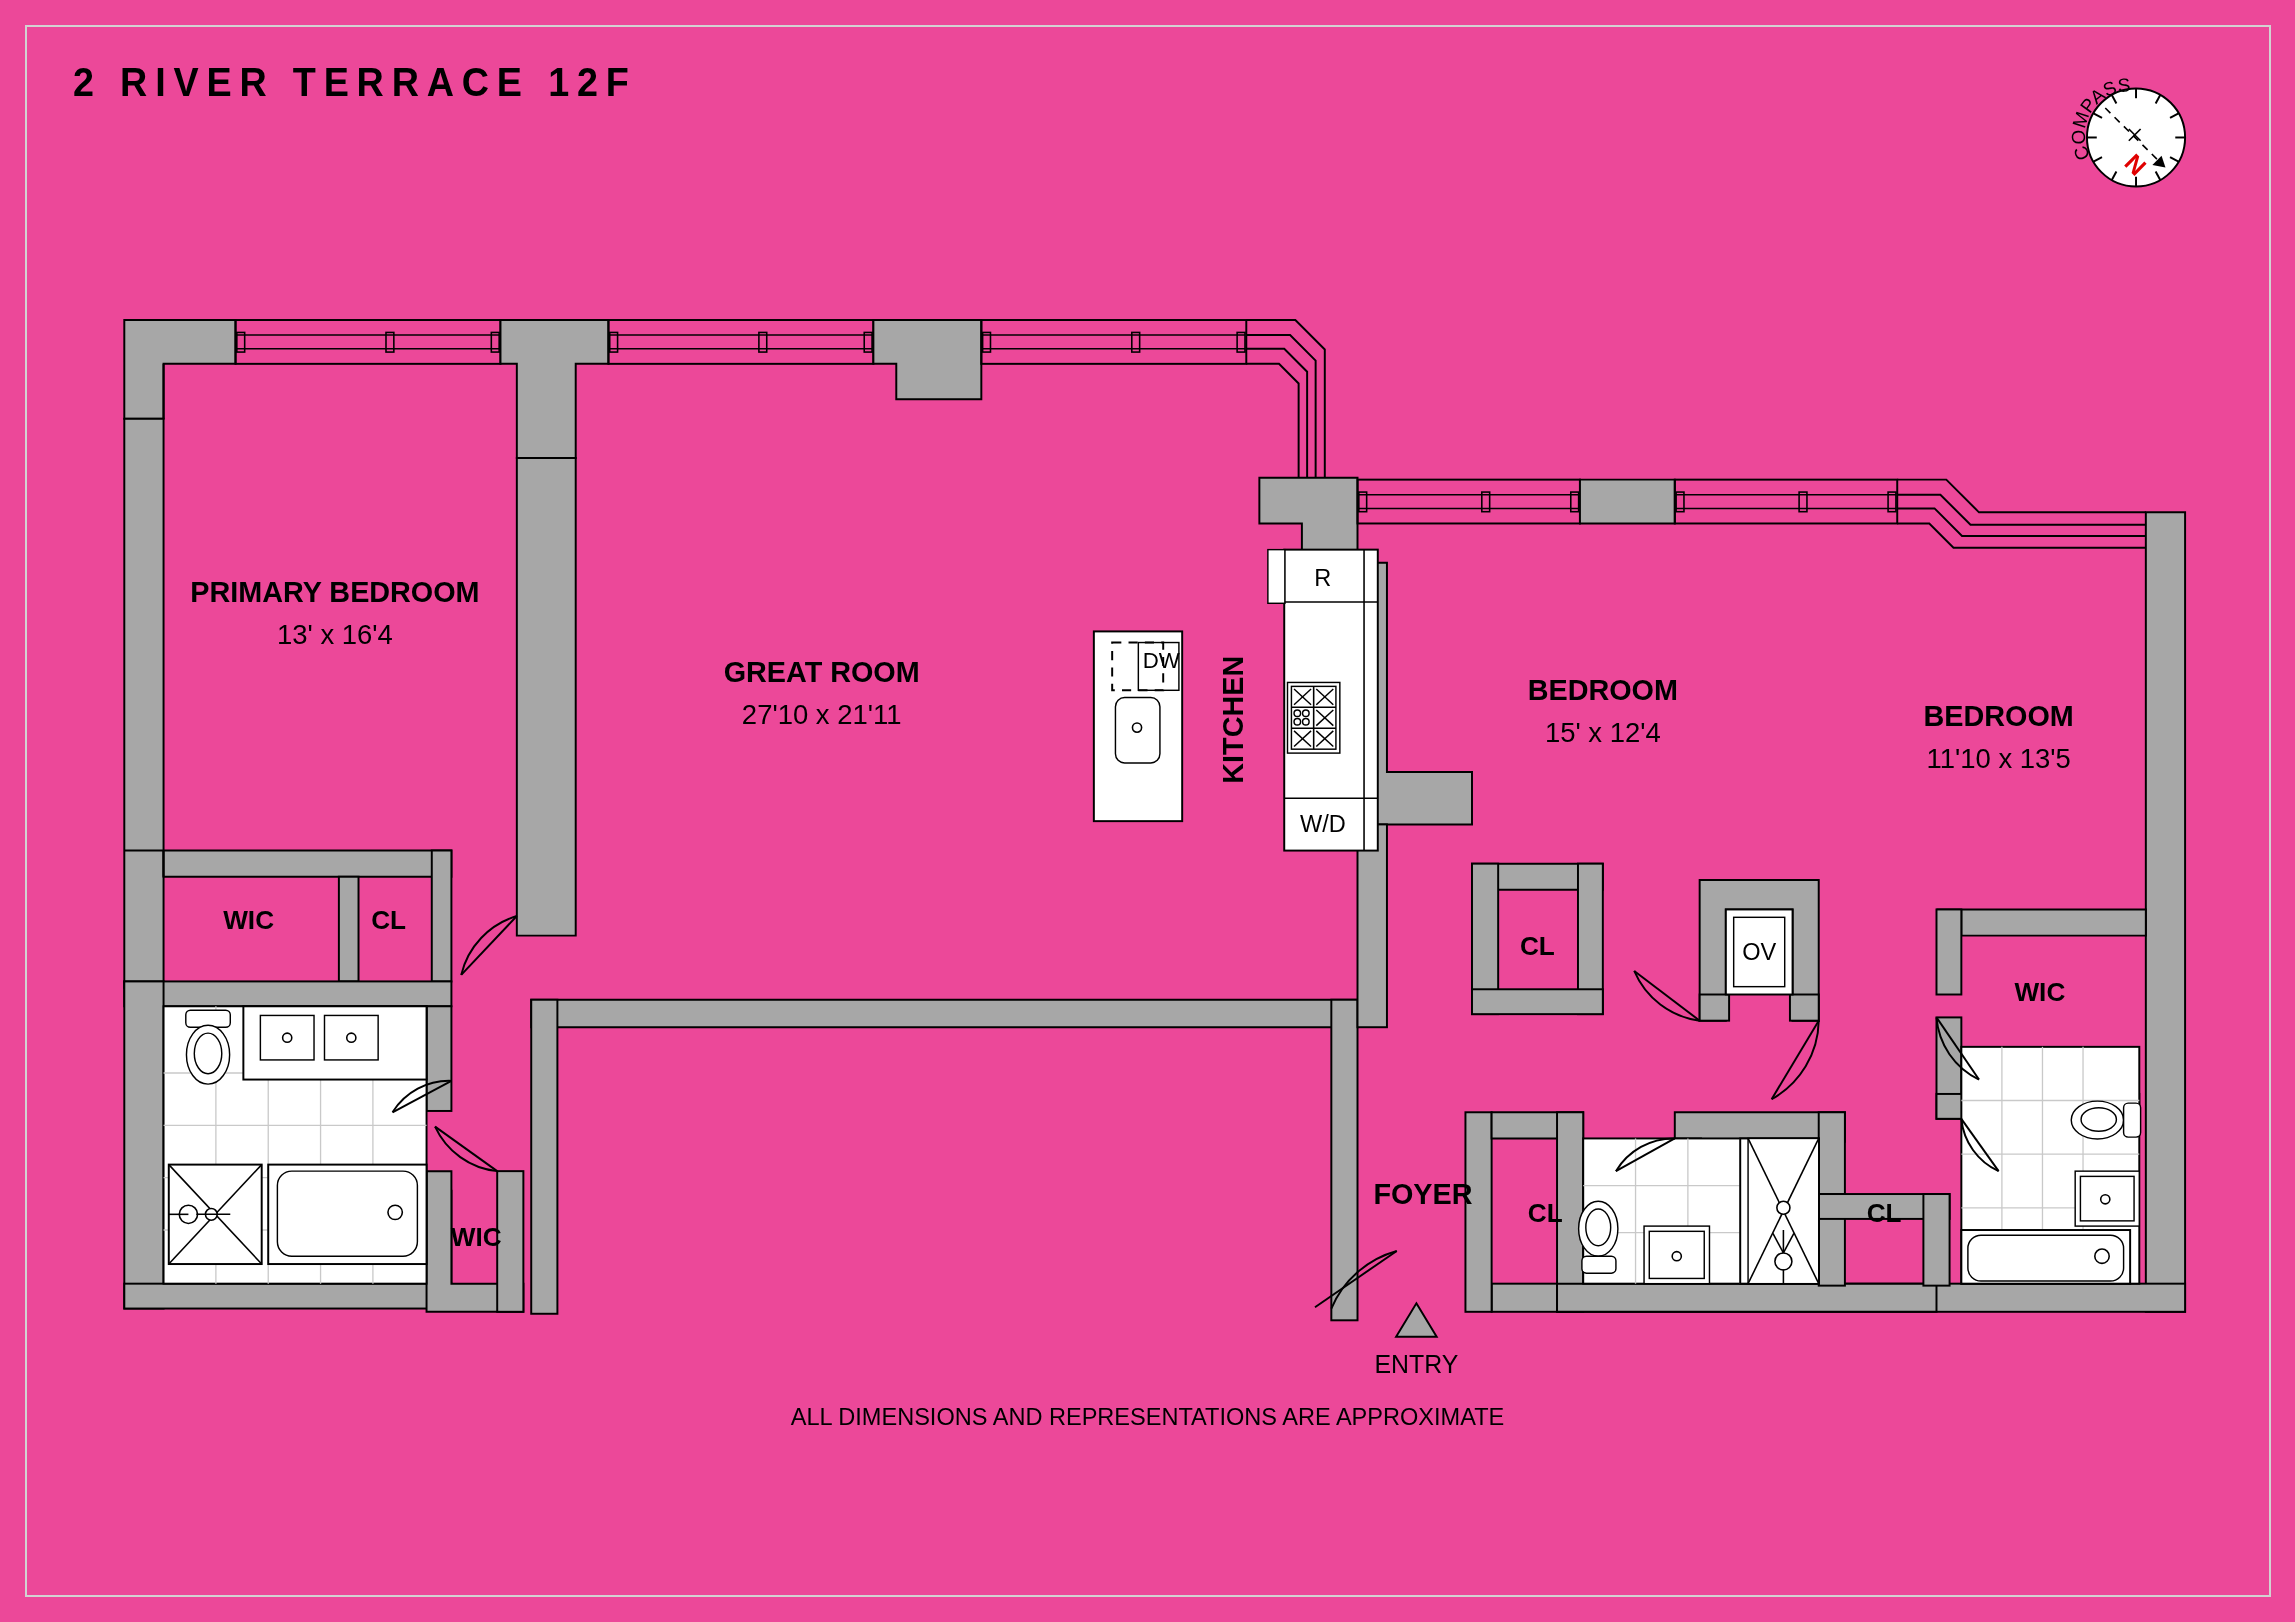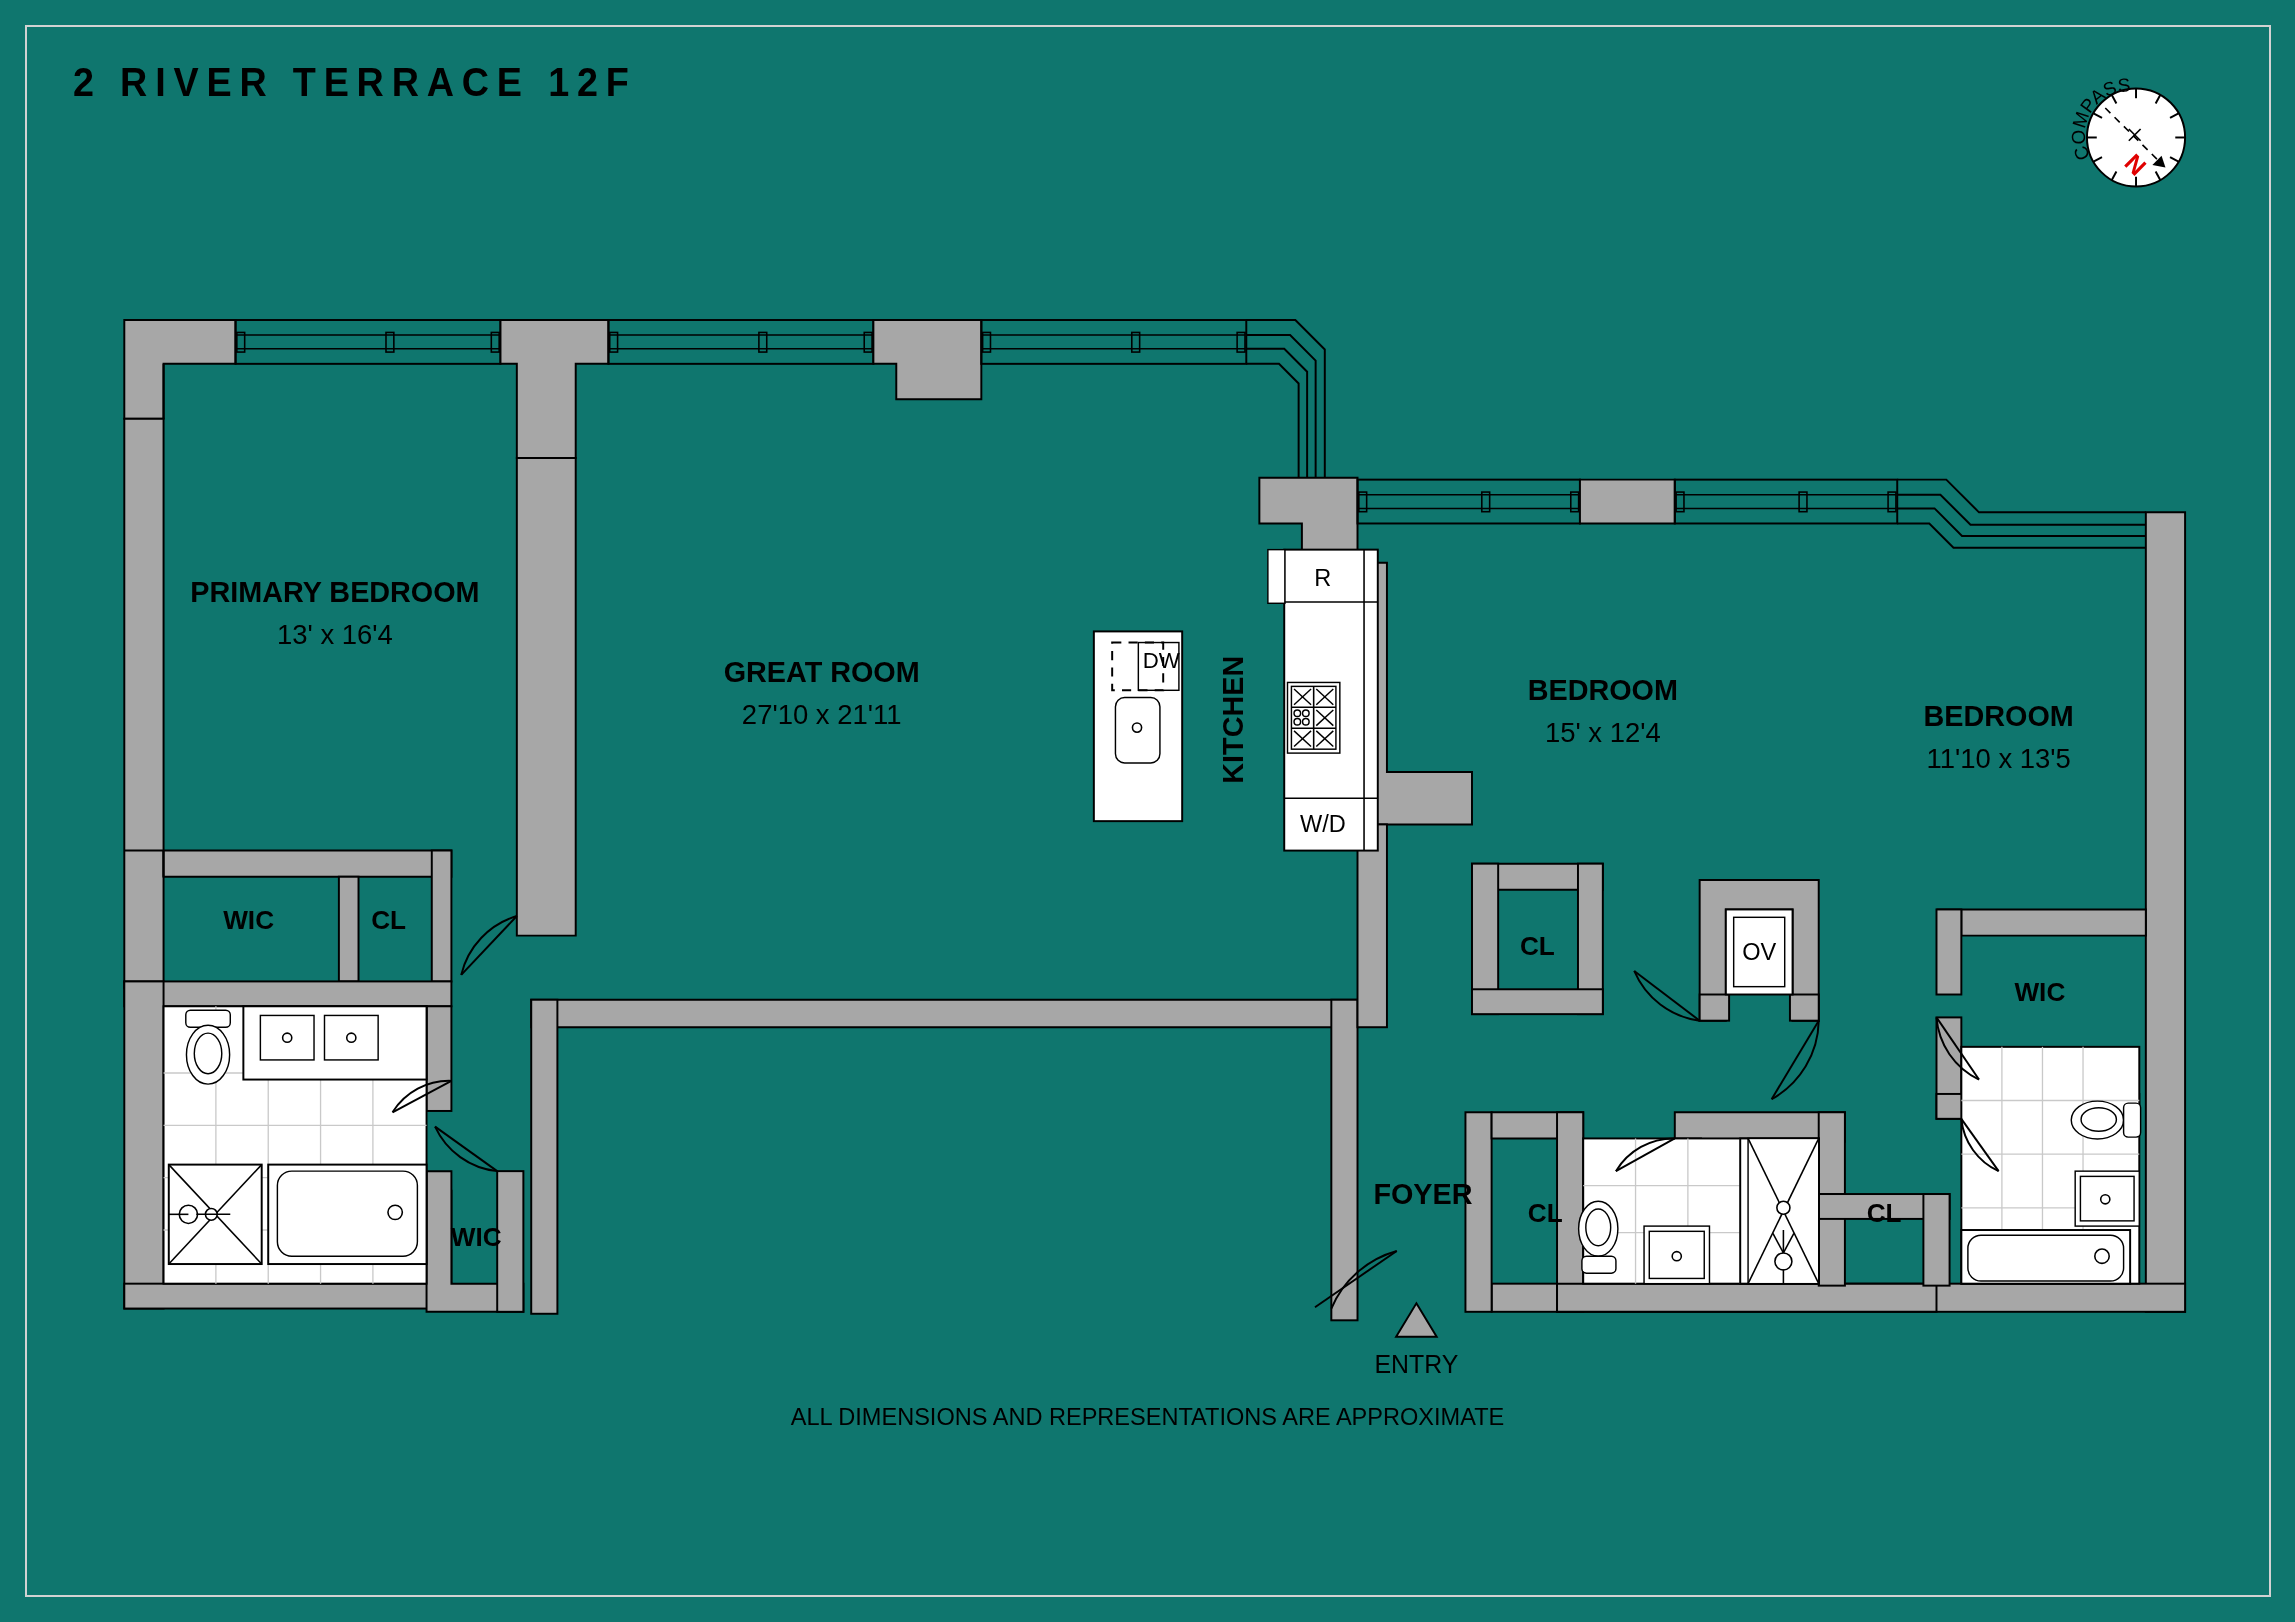--- a/index.html
+++ b/index.html
@@ -4,21 +4,21 @@
 <style>
   html,body{margin:0;padding:0;background:#ffffff;}
   body{
     width:2295px;height:1622px;
     font-family:"Liberation Sans","DejaVu Sans",sans-serif;
     -webkit-font-smoothing:antialiased;
   }
   #page{
     position:relative;
     width:2295px;height:1622px;
-    background:#0f766e;
+    background:#ec4899;
     box-sizing:border-box;
   }
   #page-border{
     position:absolute;
     left:25px;top:25px;
     width:2246px;height:1572px;
     border:2px solid #d2d2d2;
     box-sizing:border-box;
     pointer-events:none;
   }

